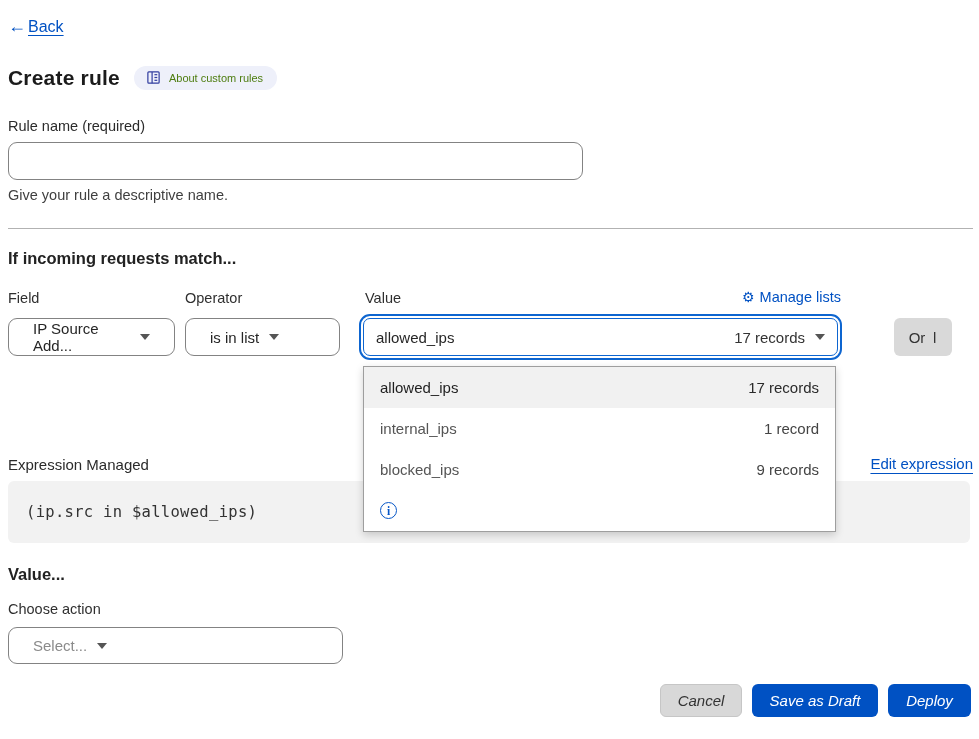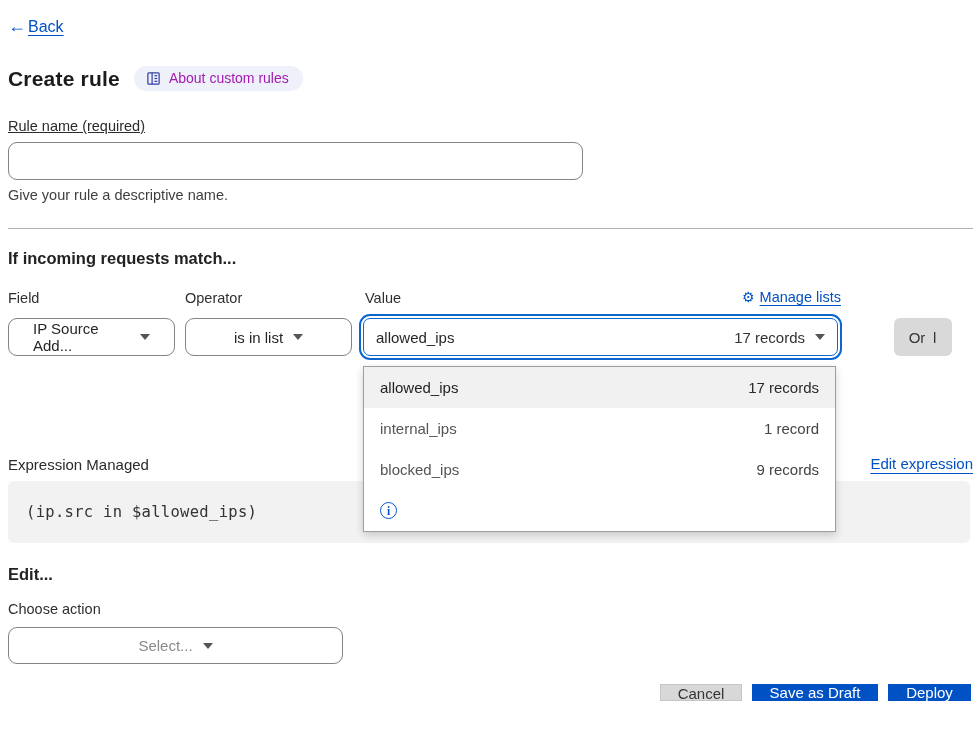--- a/index.html
+++ b/index.html
@@ -13,50 +13,50 @@
   
   .back-link { left:8px; top:16px; font-size:16px; color:#0051c3; text-decoration:none; cursor:pointer; display:flex; align-items:center; }
   .back-arrow { font-size:18px; margin-right:2px; text-decoration:none; }
   .back-text { text-decoration:underline; text-underline-offset:3px; }
 
   
   .title-row { left:8px; top:66px; display:flex; align-items:center; gap:14px; }
   .page-title { font-size:21px; font-weight:700; color:#1b1b1b; letter-spacing:.2px; }
   .about-badge {
     display:flex; align-items:center; gap:8px; background:#eef0fa; border-radius:14px;
-    padding:4px 14px 5px 12px; color:#a21caf; font-size:14px; cursor:pointer;
+    padding:4px 14px 5px 12px; color:#4d7c0f; font-size:11px; cursor:pointer;
   }
   .book-icon { display:inline-flex; }
 
   
-  .rule-name-label { left:8px; top:118px; font-size:14.5px; color:#2b2b2b;text-decoration:underline; }
+  .rule-name-label { left:8px; top:118px; font-size:14.5px; color:#2b2b2b; }
   .rule-name-input {
     left:8px; top:142px; width:575px; height:38px; border:1px solid #838383; border-radius:9px;
     font-size:15px; padding:0 12px; color:#222; background:#fff; font-family:"Liberation Sans", sans-serif;
   }
   .rule-name-helper { left:8px; top:187px; font-size:14.5px; color:#3f3f3f; }
 
   .divider { left:8px; top:228px; width:965px; height:0; border-top:1px solid #b2b2b2; }
 
   
   .match-heading { left:8px; top:249px; font-size:16.5px; font-weight:700; color:#222; }
   .col-label { top:290px; font-size:14.5px; color:#2f2f2f; }
   .manage-lists { top:289px; right:138px; display:flex; align-items:center; gap:5px; color:#0051c3; font-size:14.5px; cursor:pointer; }
   .manage-lists .gear-glyph { font-size:14px; text-decoration:none; }
-  .manage-lists .link-text { text-decoration:underline; text-underline-offset:3px; }
+  .manage-lists .link-text { text-underline-offset:3px; }
 
   .select-box {
     top:318px; height:38px; border:1px solid #838383; border-radius:9px; background:#fff;
-    display:flex; align-items:center; justify-content:center; padding:0 24px;
+    display:flex; align-items:center; justify-content:flex-start; padding:0 24px;
     font-size:15px; color:#262626; cursor:pointer;
   }
   .chevron { width:0; height:0; border-left:5px solid transparent; border-right:5px solid transparent; border-top:6px solid #555; margin-left:10px; flex:0 0 auto; }
 
   .field-select { left:8px; width:167px; }
-  .operator-select { left:185px; width:167px; }
+  .operator-select { left:185px; width:155px; }
 
   
   .value-ring {
     left:359px; top:314px; width:483px; height:46px; border:2px solid #0d65d0; border-radius:11px;
     background:#fff; padding:2px;
   }
   .value-select {
     width:100%; height:100%; border:1.5px solid #0d65d0; border-radius:7px; background:#fff;
     display:flex; align-items:center; justify-content:space-between; padding:0 12px; font-size:15px; color:#262626; cursor:pointer;
   }
@@ -98,21 +98,21 @@
   }
   .expr-code { font-family:"DejaVu Sans Mono", monospace; font-size:15.5px; color:#333; letter-spacing:.3px; }
 
   
   .then-heading { left:8px; top:565px; font-size:16.5px; font-weight:700; color:#222; }
   .action-label { left:8px; top:601px; font-size:14.5px; color:#2f2f2f; }
   .action-select { top:627px; left:8px; width:335px; height:37px; }
   .action-placeholder { color:#8a8a8a; }
 
   
-  .footer-btn { top:684px; height:17px; border:none; border-radius:0; font-size:15px; cursor:pointer; font-family:"Liberation Sans", sans-serif; }
+  .footer-btn { top:684px; height:33px; border:none; border-radius:6px; font-size:15px; cursor:pointer; font-family:"Liberation Sans", sans-serif;font-style:italic; }
   .cancel-button { left:660px; width:82px; background:#d8d8d8; color:#333; border:1px solid #c6c6c6; }
   .save-draft-button { left:752px; width:126px; background:#0051c3; color:#fff; }
   .deploy-button { left:888px; width:83px; background:#0051c3; color:#fff; }
 </style>
 </head>
 <body>
 
 <div class="page">
 
   <a class="abs back-link">
@@ -201,21 +201,21 @@
       <span class="info-icon">i</span>
     </div>
   </div>
 
   <div class="abs expr-label">Expression Managed</div>
   <div class="abs edit-expression">Edit expression</div>
   <div class="abs expr-box">
     <span class="expr-code">(ip.src in $allowed_ips)</span>
   </div>
 
-  <div class="abs then-heading">Edit...</div>
+  <div class="abs then-heading">Value...</div>
   <div class="abs action-label">Choose action</div>
   <div class="abs select-box action-select">
     <span class="action-placeholder">Select...</span>
     <span class="chevron"></span>
   </div>
 
   <button class="abs footer-btn cancel-button">Cancel</button>
   <button class="abs footer-btn save-draft-button">Save as Draft</button>
   <button class="abs footer-btn deploy-button">Deploy</button>
 

